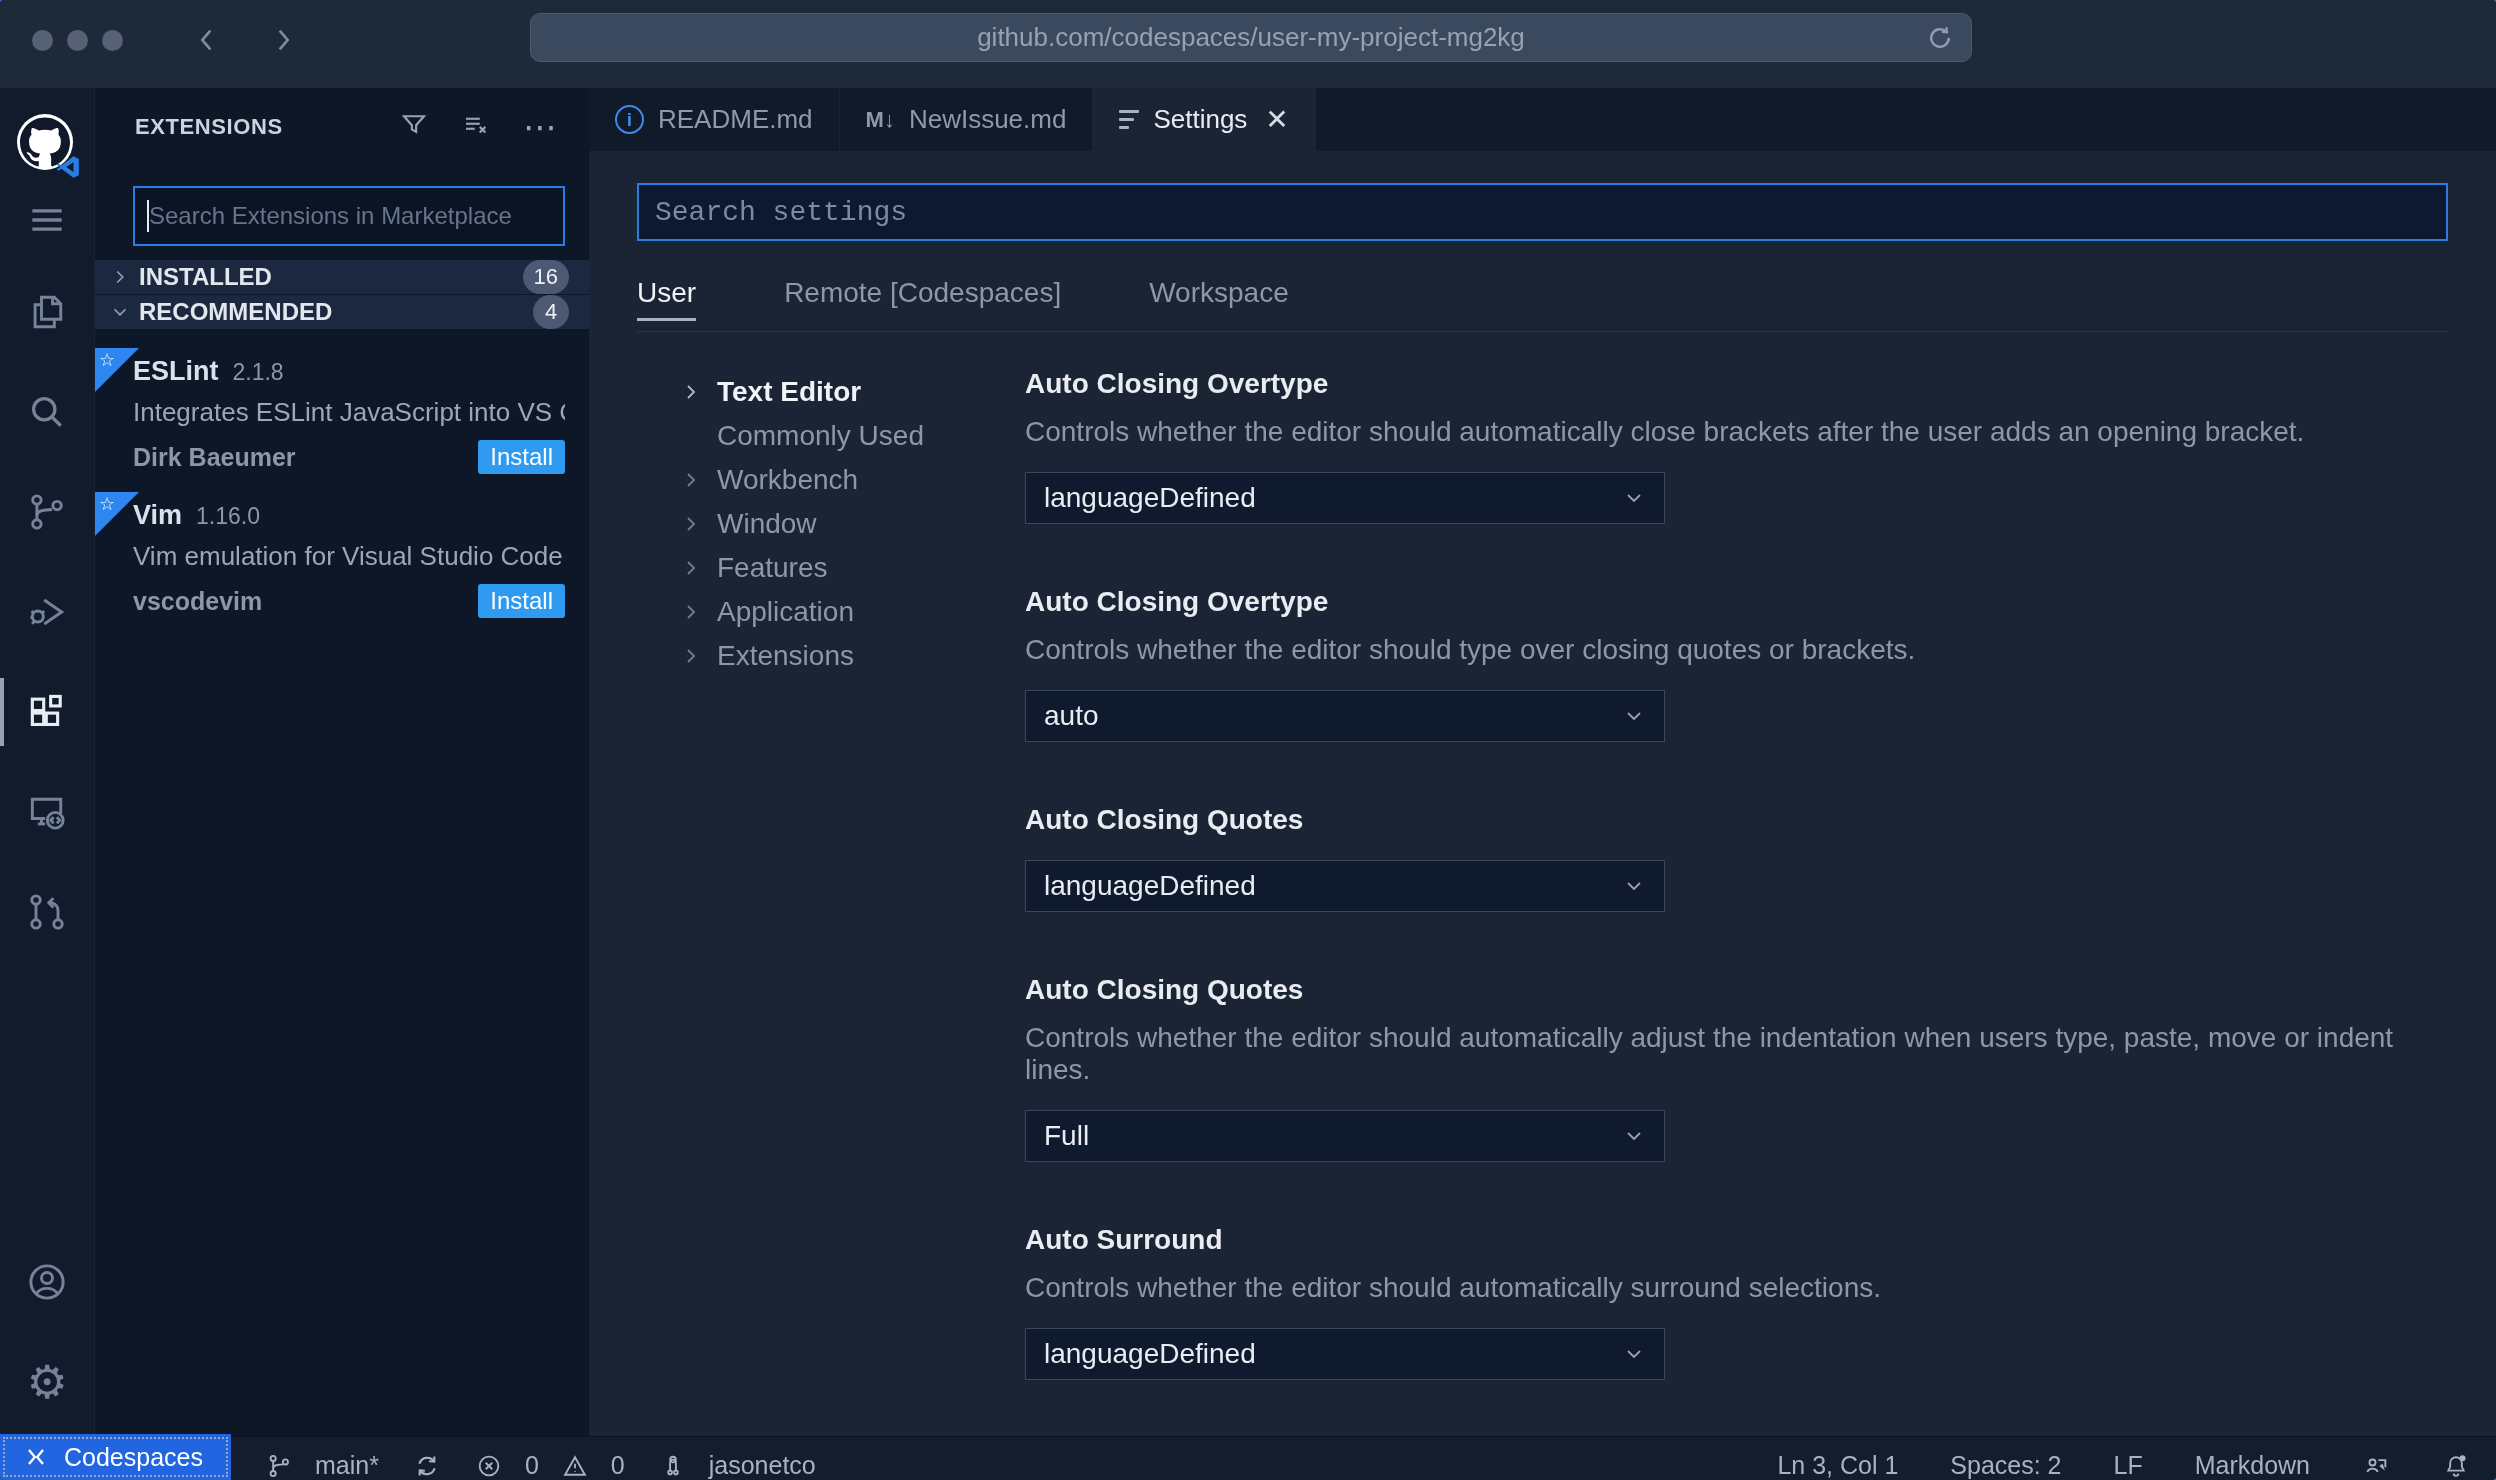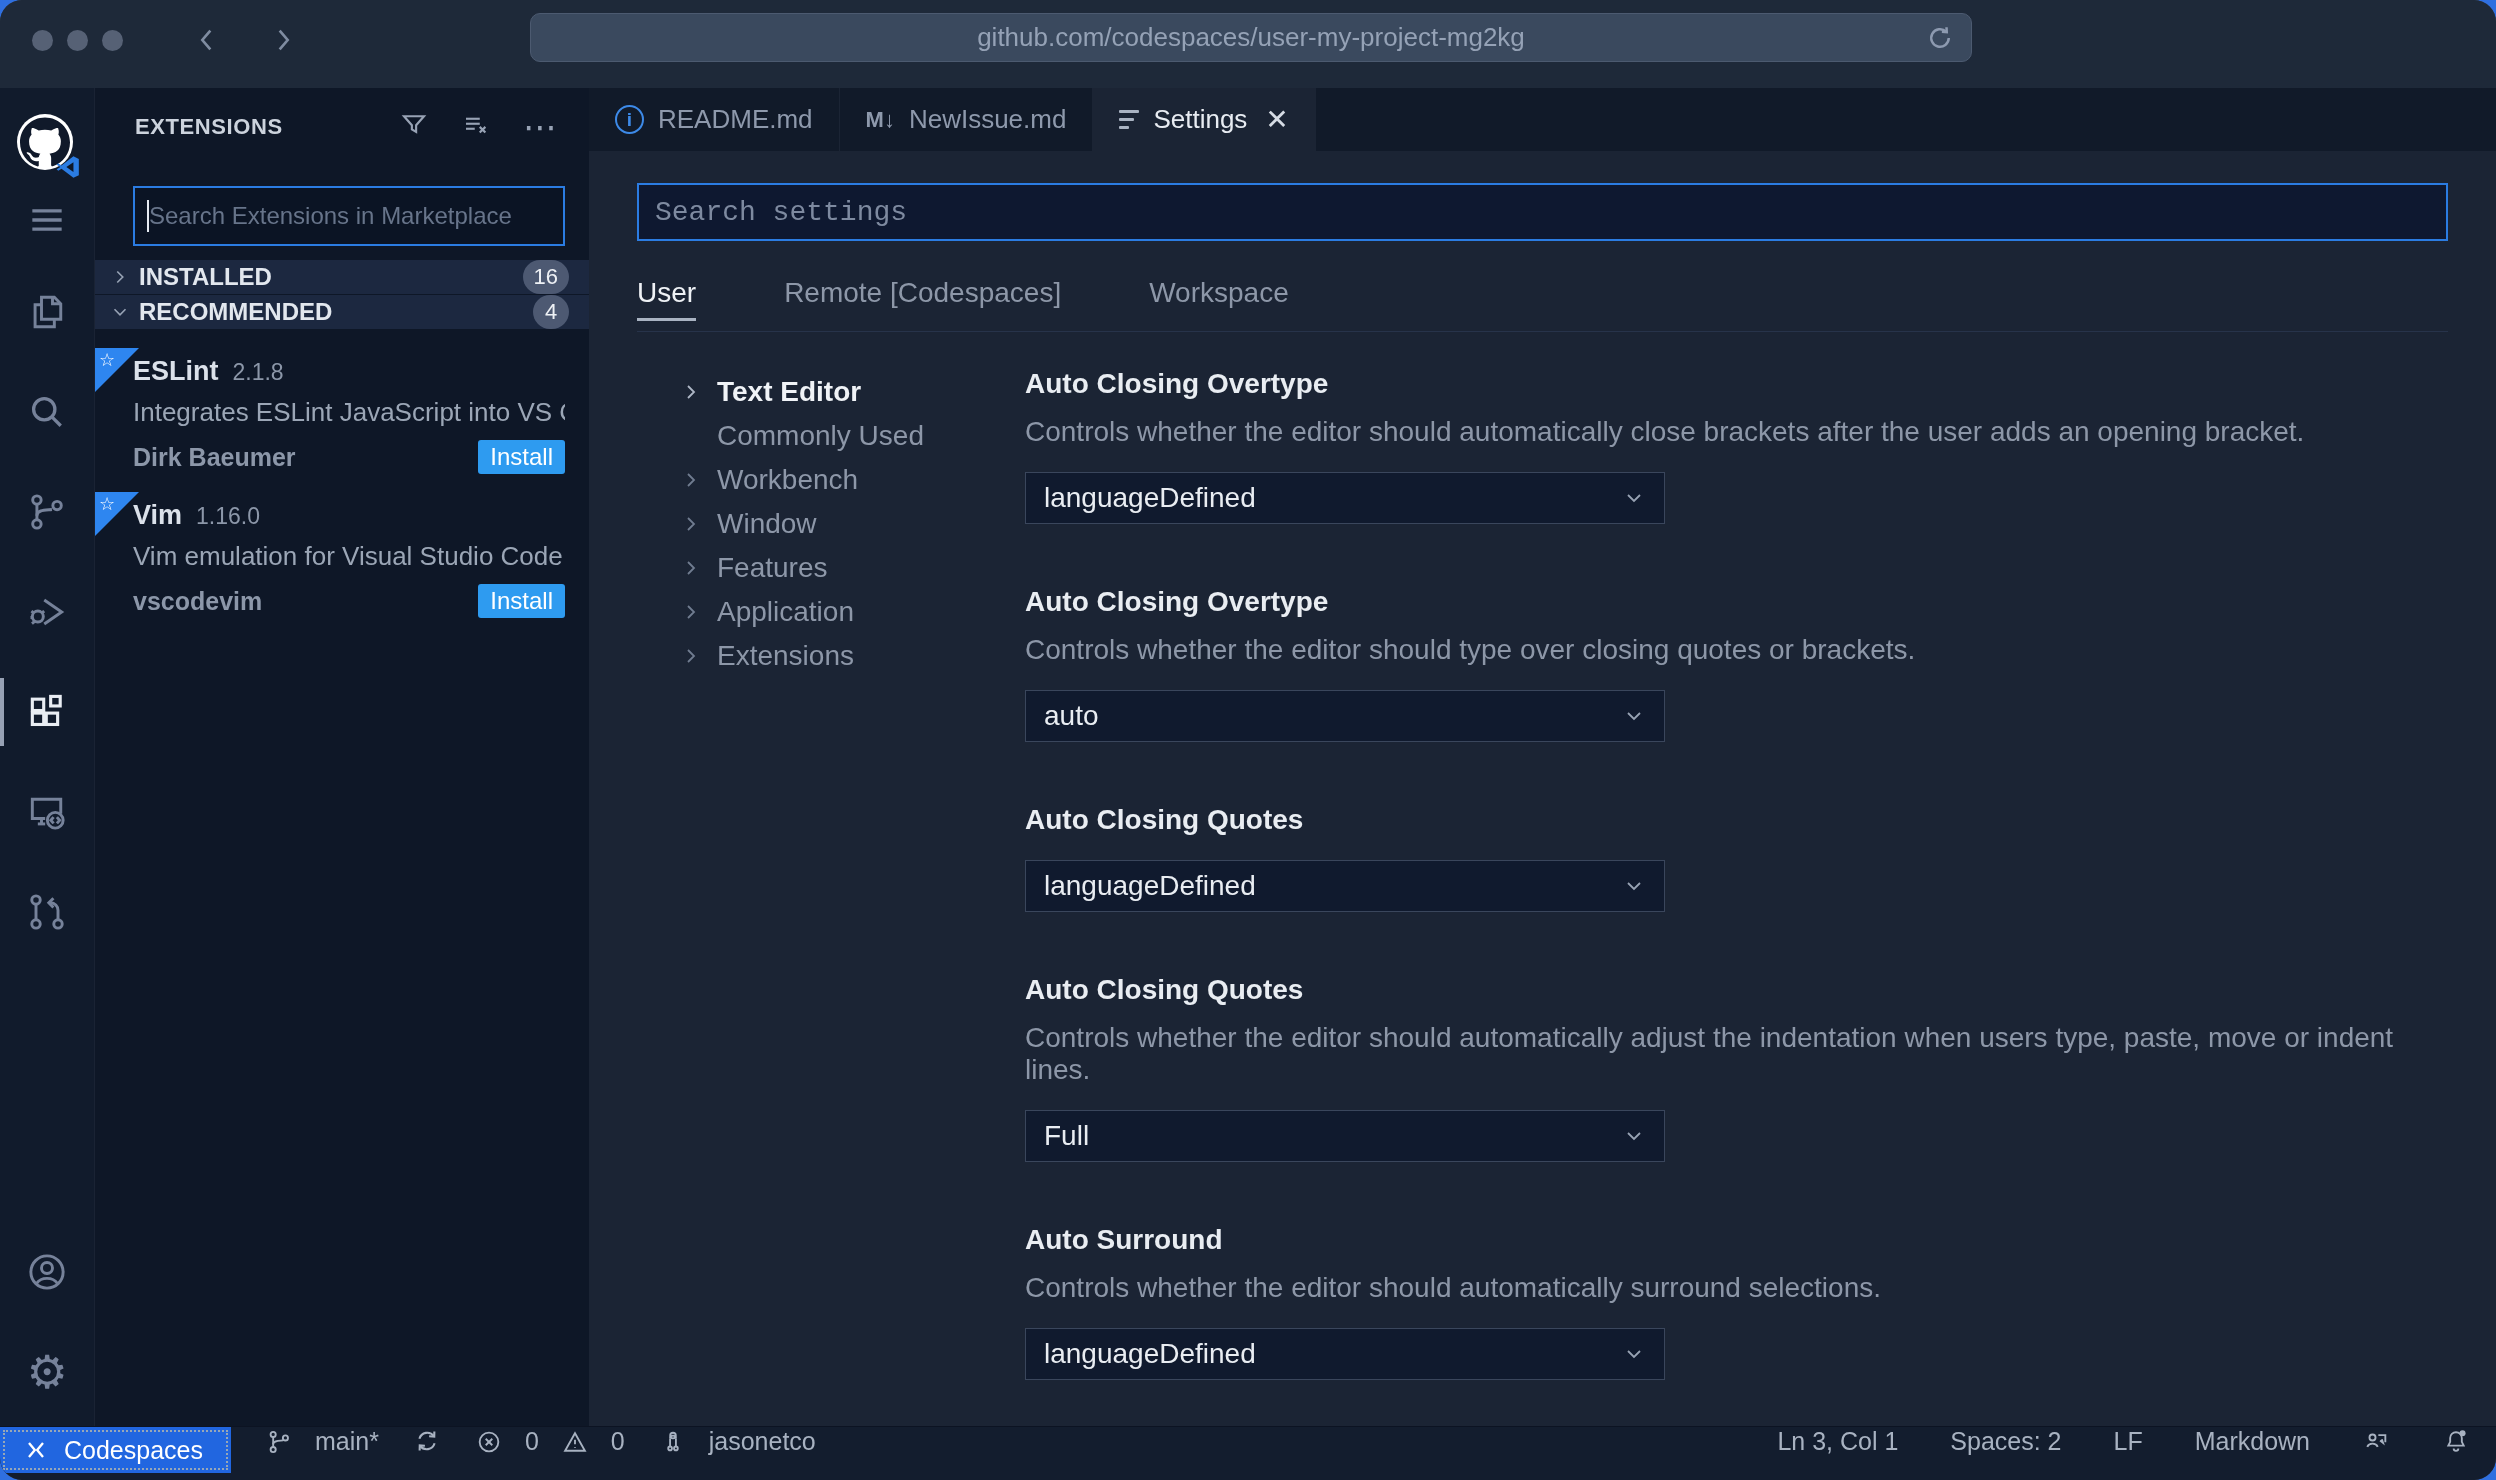--- a/index.html
+++ b/index.html
@@ -2,21 +2,21 @@
 <html><head>
 <meta charset="utf-8">
 <style>
   * { margin:0; padding:0; box-sizing:border-box; }
   html,body { width:2496px; height:1480px; }
   body {
     background:#2f6fe0;
     font-family:"Liberation Sans","DejaVu Sans",sans-serif;
     overflow:hidden;
   }
-  .window{ width:2496px; height:1480px; border-radius:22px; overflow:hidden;
+  .window{ width:2496px; height:1480px; border-radius:4px; overflow:hidden;
     display:flex; flex-direction:column; background:#404040; }
 
   
   .titlebar{ height:88px; background:#1e2939; position:relative;
     display:flex; align-items:flex-start; padding:30px 0 0 32px; flex:none; }
   .lights{ display:flex; gap:14px; }
   .light{ width:21px; height:21px; border-radius:50%; background:#566175; }
   .nav{ margin-left:68px; margin-top:-6px; display:flex; gap:44px; color:#7f8ca1; }
   .nav svg{ width:32px; height:32px; }
   .urlbar{ position:absolute; left:530px; top:13px; width:1442px; height:49px;
@@ -124,22 +124,22 @@
   .slist{ flex:1; min-width:0; }
   .setting{ margin-bottom:62px; }
   .s-title{ font-size:28px; font-weight:bold; color:#e9edf2; }
   .s-desc{ margin-top:16px; font-size:28px; color:#8d97a8; }
   .sel{ margin-top:24px; width:640px; height:52px; background:#101a2e;
     border:1px solid #3a465c; display:flex; align-items:center;
     justify-content:space-between; padding:0 18px; font-size:28px; color:#e9edf2; }
   .sel svg{ width:24px; height:24px; color:#98a3b4; }
 
   
-  .statusbar{ height:54px; background:#131d2e; border-top:1px solid #0c1322;
-    display:flex; align-items:flex-start; font-size:25px; color:#a8b2c1;
+  .statusbar{ height:44px; background:#131d2e; border-top:1px solid #0c1322;
+    display:flex; align-items:flex-end; font-size:25px; color:#a8b2c1;
     padding-right:26px; flex:none; }
   .statusbar svg{ width:28px; height:28px; }
   .cs-badge{ height:46px; background:#2166e0; color:#fff; display:flex;
     align-items:center; gap:14px; padding:0 28px 0 22px;
     outline:2px dotted rgba(250,220,150,.55); outline-offset:-5px; }
   .sb-item{ display:flex; align-items:center; gap:22px; margin-left:34px; }
   .sb-item.first-right{ margin-left:auto; }
   .sb-item.gap-l{ margin-left:52px; }
   .bell-wrap{ position:relative; }
 </style>

